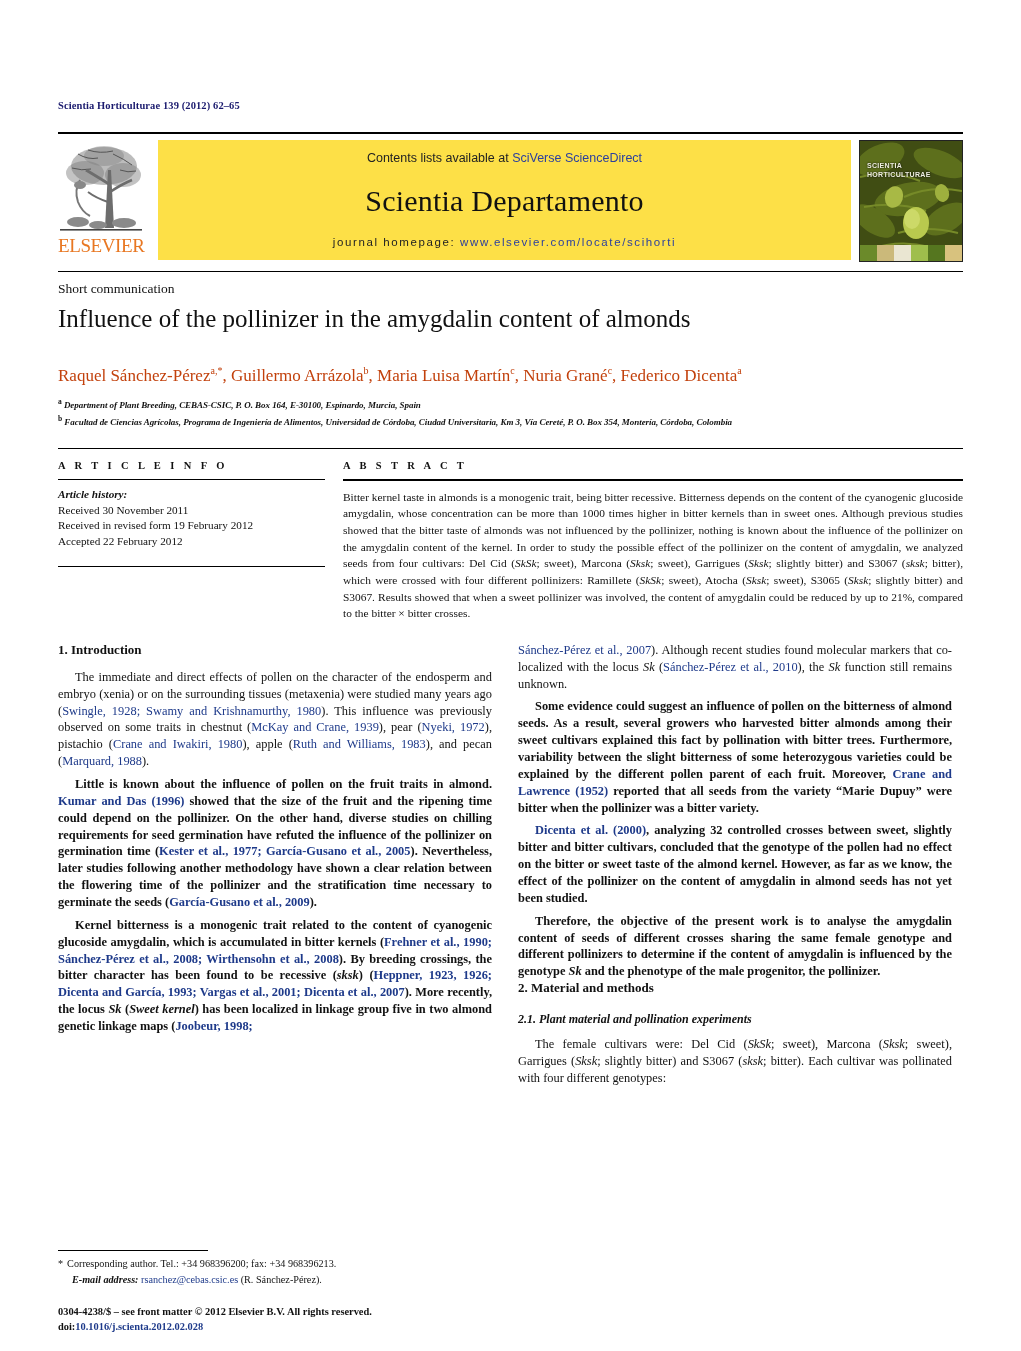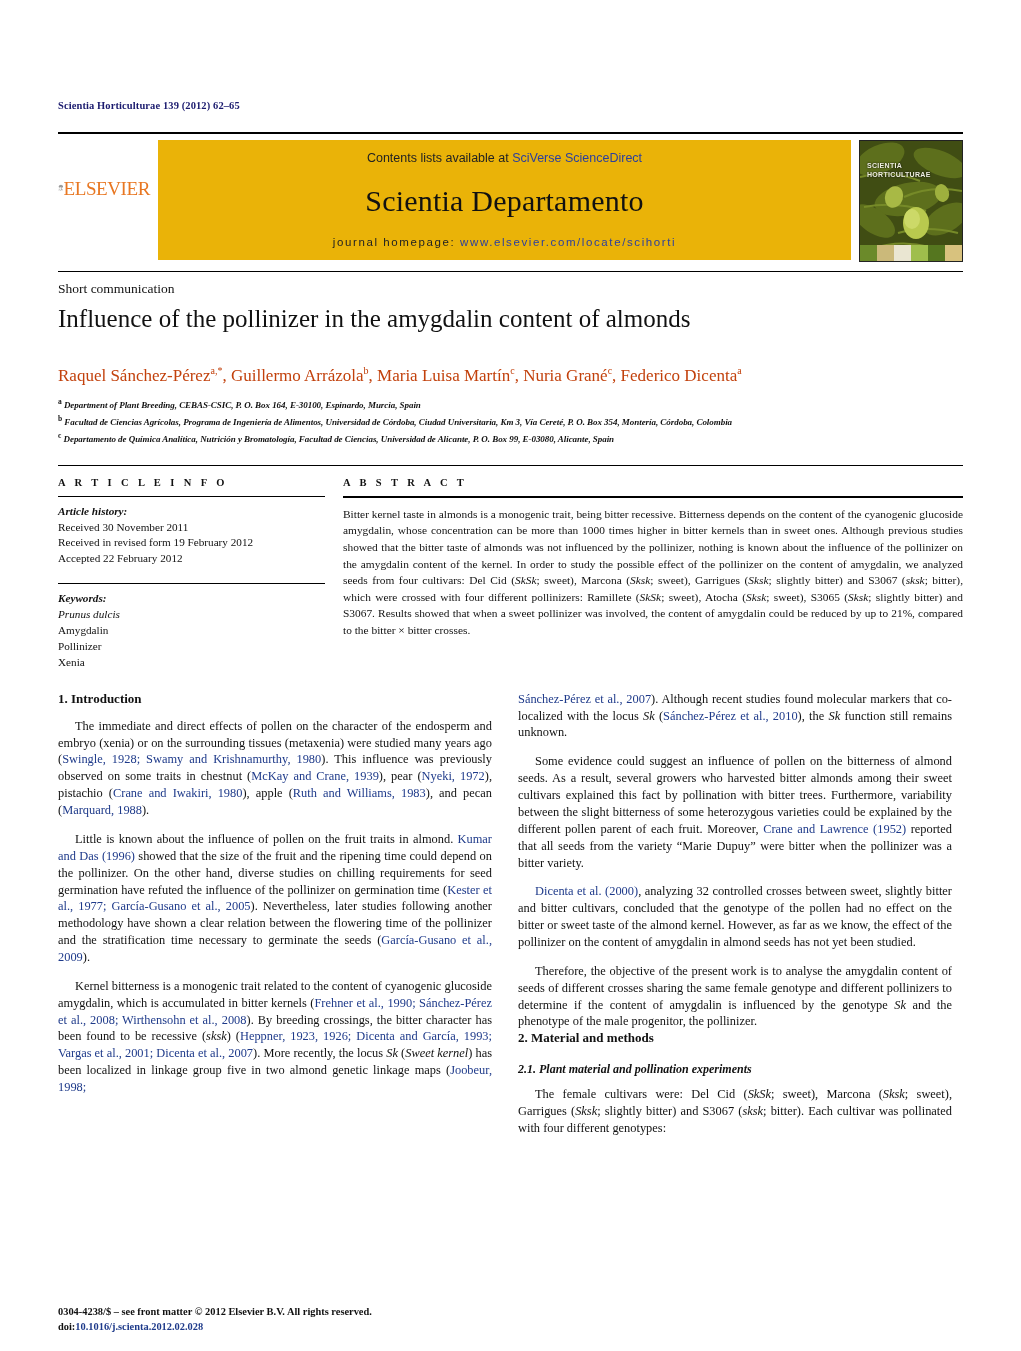--- a/index.html
+++ b/index.html
@@ -26,35 +26,35 @@
   
   .masthead {
     margin-top:21px;
     border-top:2px solid #000;
     padding-top:6px;
     display:flex;
     align-items:flex-start;
   }
   .elsevier-logo {
     width:92px; flex:0 0 92px;
-    display:flex; flex-direction:row; align-items:center;
+    display:flex; flex-direction:column; align-items:flex-start;
   }
   .tree-svg { display:block; }
   .elsevier-word {
     font-family:"Liberation Serif", serif;
     color:#e87722;
     font-size:19px;
     letter-spacing:-.4px;
     line-height:1;
     margin-top:1px;
     font-weight:normal;
   }
   .masthead-center {
     flex:1 1 auto;
-    background:#eab308;
+    background:#fde047;
     margin:0 8px 0 8px;
     height:120px;
     display:flex;
     flex-direction:column;
     justify-content:space-between;
     align-items:center;
     padding:11px 0 12px 0;
   }
   .contents-line { font-family:"Liberation Sans", sans-serif; font-size:12.5px; color:#222; }
   .contents-line .sd { color:#2b3f9e; }
@@ -153,21 +153,21 @@
   h2.num {
     font-size:13px; font-weight:bold; color:#111; margin:0 0 11px 0;
   }
   h3.num {
     font-size:12px; font-weight:bold; font-style:italic; color:#111; margin:16px 0 9px 0;
   }
   p.para {
     margin:0; font-size:12.4px; line-height:1.36; text-align:justify; color:#111;
     text-indent:17px;
   }
-  p.para + p.para { margin-top:12px; }
+  p.para + p.para { margin-top:6px;font-weight:bold; }
   .ref { color:#1e3a8a; }
 
   
   .footnote {
     position:absolute; left:58px; bottom:64px; width:434px;
   }
   .fn-rule { border-top:1px solid #000; width:150px; }
   .fn-body { margin-top:5px; font-size:10.2px; line-height:1.5; color:#111; }
   .fn-body .star { margin-right:4px; }
   .fn-ind { padding-left:14px; }
@@ -269,42 +269,34 @@
 
   <div class="title-rule"></div>
 
   <div class="doc-type">Short communication</div>
   <h1 class="article-title">Influence of the pollinizer in the amygdalin content of almonds</h1>
   <div class="authors">Raquel Sánchez-Pérez<sup>a,*</sup>, Guillermo Arrázola<sup>b</sup>, Maria Luisa Martín<sup>c</sup>, Nuria Grané<sup>c</sup>, Federico Dicenta<sup>a</sup></div>
 
   <div class="affils">
     <div class="affil"><sup>a</sup> <span>Department of Plant Breeding, CEBAS-CSIC, P. O. Box 164, E-30100, Espinardo, Murcia, Spain</span></div>
     <div class="affil"><sup>b</sup> <span>Facultad de Ciencias Agrícolas, Programa de Ingeniería de Alimentos, Universidad de Córdoba, Ciudad Universitaria, Km 3, Vía Cereté, P. O. Box 354, Montería, Córdoba, Colombia</span></div>
-    <div class="affil"><sup>c</sup> <span>Departamento de Química Analítica, Nutrición y Bromatología, Facultad de Ciencias, Universidad de Alicante, P. O. Box 99, E-03080, Alicante, Spain</span></div>
   </div>
 
   <div class="info-abstract">
 
     <div class="col-info">
       <div class="sec-head">A R T I C L E    I N F O</div>
       <div class="thin-rule"></div>
       <div class="info-block">
         <div class="lbl">Article history:</div>
         <div>Received 30 November 2011</div>
         <div>Received in revised form 19 February 2012</div>
         <div>Accepted 22 February 2012</div>
       </div>
       <div class="thin-rule kw-block"></div>
-      <div class="info-block">
-        <div class="lbl">Keywords:</div>
-        <div style="font-style:italic">Prunus dulcis</div>
-        <div>Amygdalin</div>
-        <div>Pollinizer</div>
-        <div>Xenia</div>
-      </div>
     </div>
 
     <div class="col-abstract">
       <div class="sec-head">A B S T R A C T</div>
       <div class="abstract-rule"></div>
       <div class="abstract-body">Bitter kernel taste in almonds is a monogenic trait, being bitter recessive. Bitterness depends on the content of the cyanogenic glucoside amygdalin, whose concentration can be more than 1000 times higher in bitter kernels than in sweet ones. Although previous studies showed that the bitter taste of almonds was not influenced by the pollinizer, nothing is known about the influence of the pollinizer on the amygdalin content of the kernel. In order to study the possible effect of the pollinizer on the content of amygdalin, we analyzed seeds from four cultivars: Del Cid (<i>SkSk</i>; sweet), Marcona (<i>Sksk</i>; sweet), Garrigues (<i>Sksk</i>; slightly bitter) and S3067 (<i>sksk</i>; bitter), which were crossed with four different pollinizers: Ramillete (<i>SkSk</i>; sweet), Atocha (<i>Sksk</i>; sweet), S3065 (<i>Sksk</i>; slightly bitter) and S3067. Results showed that when a sweet pollinizer was involved, the content of amygdalin could be reduced by up to 21%, compared to the bitter × bitter crosses.</div>
     </div>
   </div>
 
   <div class="body-wrap">
@@ -318,19 +310,26 @@
         <p class="para" style="text-indent: 0px;"><span class="ref">Sánchez-Pérez et al., 2007</span>). Although recent studies found molecular markers that co-localized with the locus <i>Sk</i> (<span class="ref">Sánchez-Pérez et al., 2010</span>), the <i>Sk</i> function still remains unknown.</p>
         <p class="para">Some evidence could suggest an influence of pollen on the bitterness of almond seeds. As a result, several growers who harvested bitter almonds among their sweet cultivars explained this fact by pollination with bitter trees. Furthermore, variability between the slight bitterness of some heterozygous varieties could be explained by the different pollen parent of each fruit. Moreover, <span class="ref">Crane and Lawrence (1952)</span> reported that all seeds from the variety “Marie Dupuy” were bitter when the pollinizer was a bitter variety.</p>
         <p class="para"><span class="ref">Dicenta et al. (2000)</span>, analyzing 32 controlled crosses between sweet, slightly bitter and bitter cultivars, concluded that the genotype of the pollen had no effect on the bitter or sweet taste of the almond kernel. However, as far as we know, the effect of the pollinizer on the content of amygdalin in almond seeds has not yet been studied.</p>
         <p class="para">Therefore, the objective of the present work is to analyse the amygdalin content of seeds of different crosses sharing the same female genotype and different pollinizers to determine if the content of amygdalin is influenced by the genotype <i>Sk</i> and the phenotype of the male progenitor, the pollinizer.</p>
         <h2 class="num">2.  Material and methods</h2>
         <h3 class="num">2.1.  Plant material and pollination experiments</h3>
         <p class="para">The female cultivars were: Del Cid (<i>SkSk</i>; sweet), Marcona (<i>Sksk</i>; sweet), Garrigues (<i>Sksk</i>; slightly bitter) and S3067 (<i>sksk</i>; bitter). Each cultivar was pollinated with four different genotypes:</p>
       </div>
   </div>
 
+  <div class="footnote">
+    <div class="fn-rule"></div>
+    <div class="fn-body">
+      <div><span class="star">*</span><span>Corresponding author. Tel.: +34 968396200; fax: +34 968396213.</span></div>
+      <div class="fn-ind"><span class="em">E-mail address:</span> <span class="fn-link">rsanchez@cebas.csic.es</span> <span>(R. Sánchez-Pérez).</span></div>
+    </div>
+  </div>
 
   <div class="issn">
     <div>0304-4238/$ – see front matter © 2012 Elsevier B.V. All rights reserved.</div>
     <div><span>doi:</span><span class="doi">10.1016/j.scienta.2012.02.028</span></div>
   </div>
 
 </div>
 
 </body></html>

